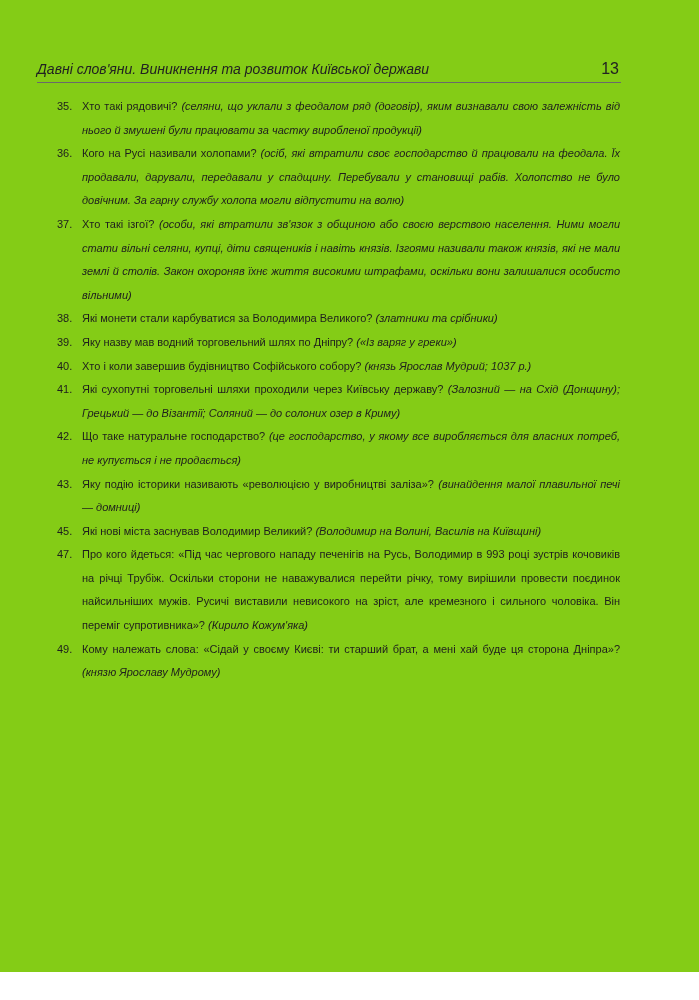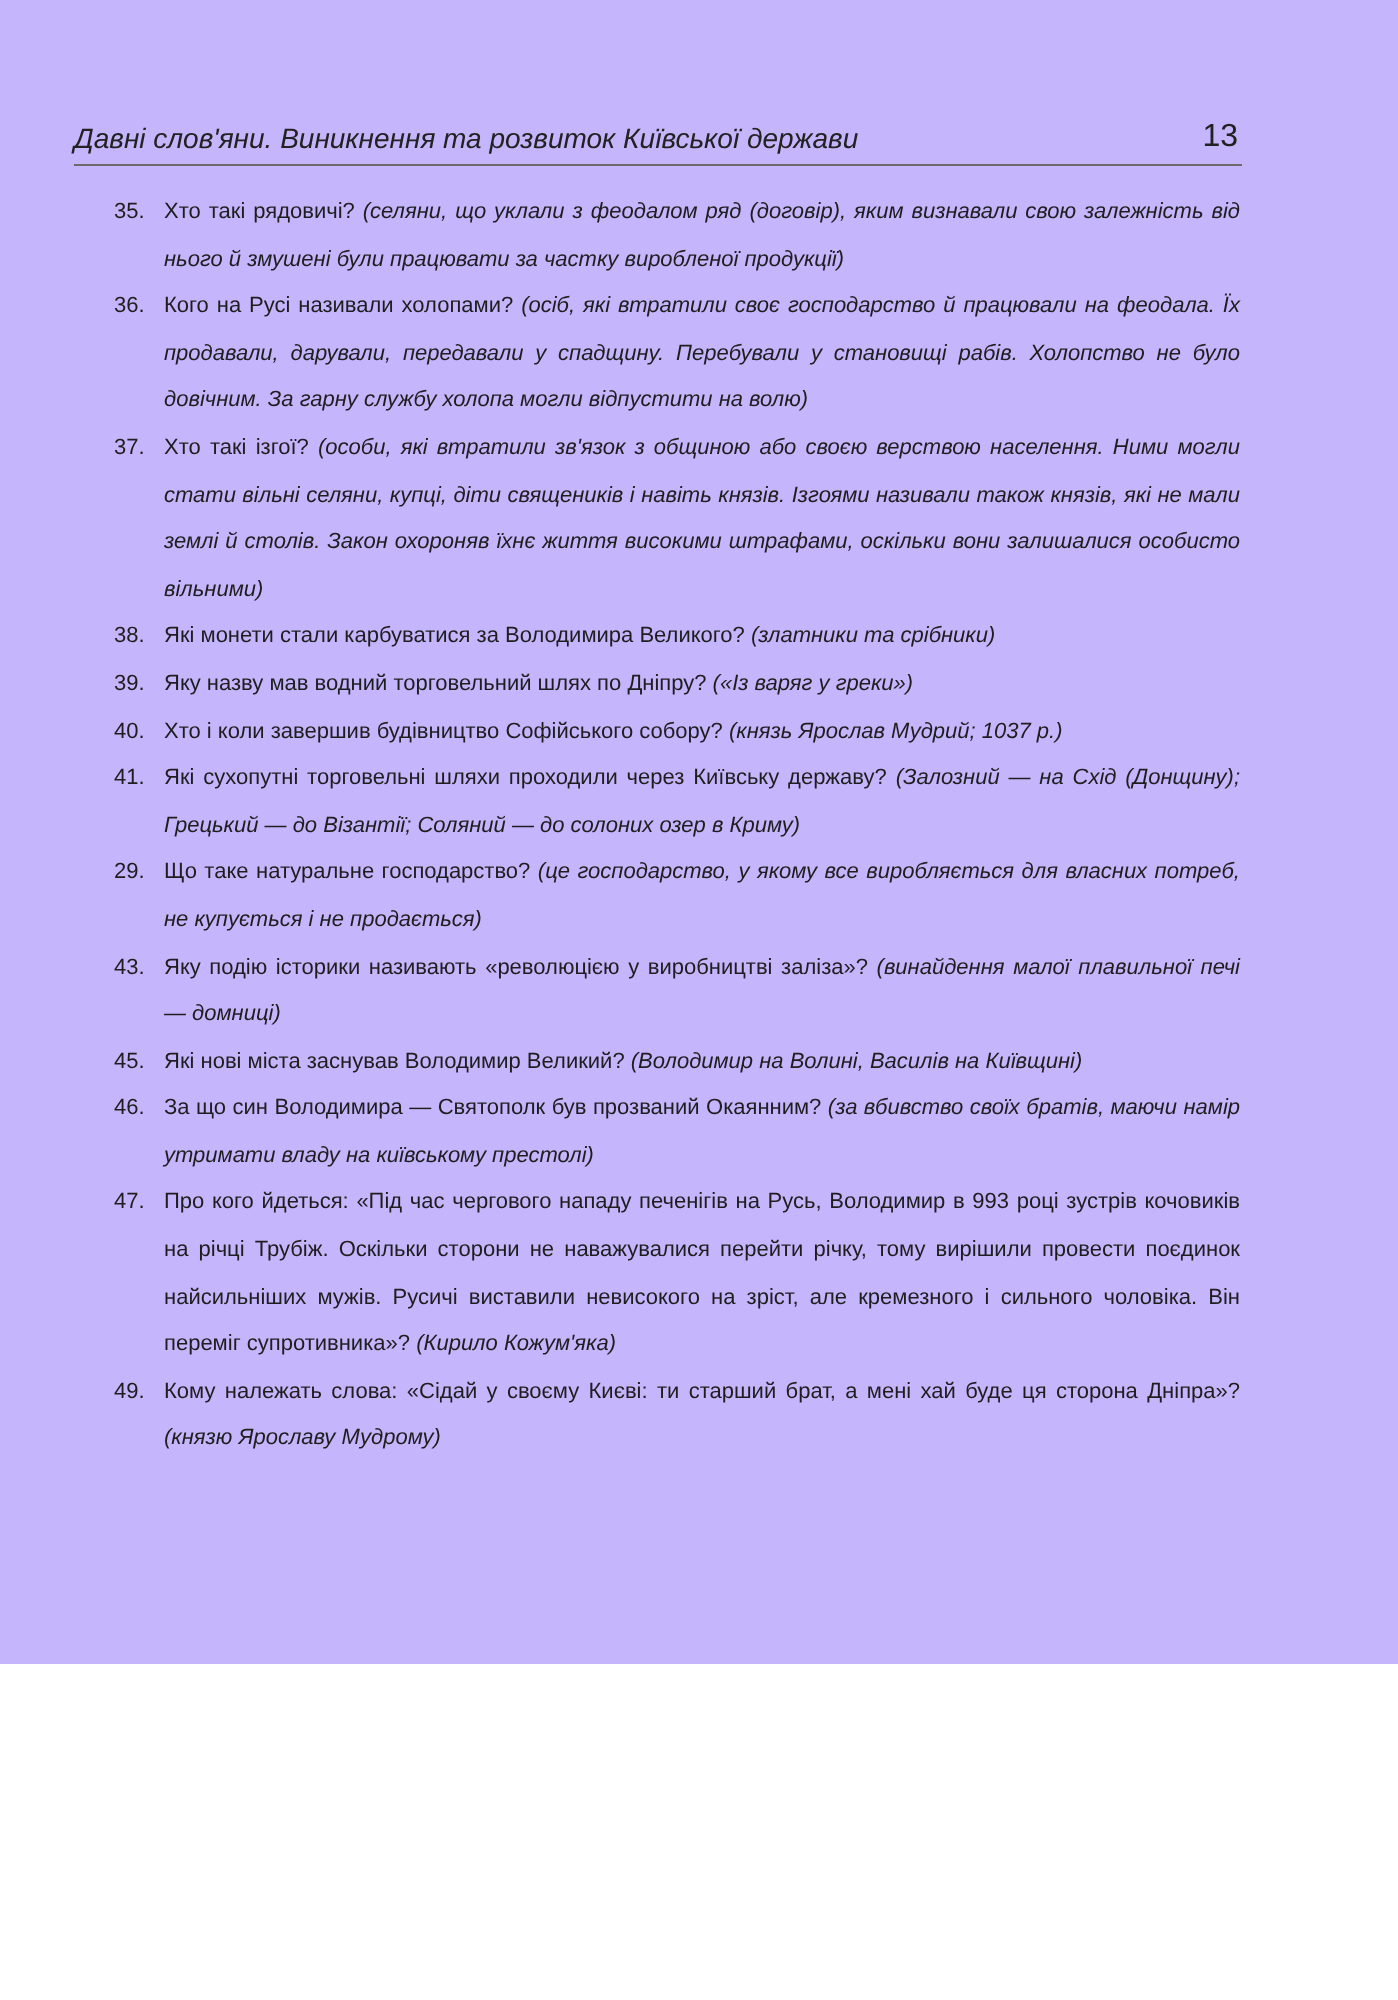--- a/index.html
+++ b/index.html
@@ -1,17 +1,17 @@
 <!DOCTYPE html>
 <html><head>
 <meta charset="utf-8">
 <style>
   html, body { margin: 0; padding: 0; background: #ffffff; }
   body { width: 699px; height: 1000px; position: relative; overflow: hidden; }
-  .page { position: absolute; left: 0; top: 0; width: 699px; height: 832px; background: #c4b5fd; }
+  .page { position: absolute; left: 0; top: 0; width: 699px; height: 972px; background: #84cc16; }
   .header {
     position: absolute; left: 37px; top: 58px; width: 584px; height: 24px;
     border-bottom: 1.5px solid #6a6a6a;
   }
   .header-title {
     position: absolute; left: 0; bottom: 5px;
     font-family: "Liberation Sans", sans-serif; font-style: italic;
     font-size: 14px; color: #222;
   }
   .page-number {
@@ -39,20 +39,19 @@
   </div>
 
   <ol class="qa-list">
     <li class="qa-item"><span class="qa-num">35.</span><span>Хто такі рядовичі?</span> <span class="qa-answer">(селяни, що уклали з феодалом ряд (договір), яким визнавали свою залежність від нього й змушені були працювати за частку виробленої продукції)</span></li>
     <li class="qa-item"><span class="qa-num">36.</span><span>Кого на Русі називали холопами?</span> <span class="qa-answer">(осіб, які втратили своє господарство й працювали на феодала. Їх продавали, дарували, передавали у спадщину. Перебували у становищі рабів. Холопство не було довічним. За гарну службу холопа могли відпустити на волю)</span></li>
     <li class="qa-item"><span class="qa-num">37.</span><span>Хто такі ізгої?</span> <span class="qa-answer">(особи, які втратили зв'язок з общиною або своєю верствою населення. Ними могли стати вільні селяни, купці, діти священиків і навіть князів. Ізгоями називали також князів, які не мали землі й столів. Закон охороняв їхнє життя високими штрафами, оскільки вони залишалися особисто вільними)</span></li>
     <li class="qa-item"><span class="qa-num">38.</span><span>Які монети стали карбуватися за Володимира Великого?</span> <span class="qa-answer">(златники та срібники)</span></li>
     <li class="qa-item"><span class="qa-num">39.</span><span>Яку назву мав водний торговельний шлях по Дніпру?</span> <span class="qa-answer">(«Із варяг у греки»)</span></li>
     <li class="qa-item"><span class="qa-num">40.</span><span>Хто і коли завершив будівництво Софійського собору?</span> <span class="qa-answer">(князь Ярослав Мудрий; 1037 р.)</span></li>
     <li class="qa-item"><span class="qa-num">41.</span><span>Які сухопутні торговельні шляхи проходили через Київську державу?</span> <span class="qa-answer">(Залозний — на Схід (Донщину); Грецький — до Візантії; Соляний — до солоних озер в Криму)</span></li>
-    <li class="qa-item"><span class="qa-num">29.</span><span>Що таке натуральне господарство?</span> <span class="qa-answer">(це господарство, у якому все виробляється для власних потреб, не купується і не продається)</span></li>
+    <li class="qa-item"><span class="qa-num">42.</span><span>Що таке натуральне господарство?</span> <span class="qa-answer">(це господарство, у якому все виробляється для власних потреб, не купується і не продається)</span></li>
     <li class="qa-item"><span class="qa-num">43.</span><span>Яку подію історики називають «революцією у виробництві заліза»?</span> <span class="qa-answer">(винайдення малої плавильної печі — домниці)</span></li>
     <li class="qa-item"><span class="qa-num">45.</span><span>Які нові міста заснував Володимир Великий?</span> <span class="qa-answer">(Володимир на Волині, Василів на Київщині)</span></li>
-    <li class="qa-item"><span class="qa-num">46.</span><span>За що син Володимира — Святополк був прозваний Окаянним?</span> <span class="qa-answer">(за вбивство своїх братів, маючи намір утримати владу на київському престолі)</span></li>
     <li class="qa-item"><span class="qa-num">47.</span><span>Про кого йдеться: «Під час чергового нападу печенігів на Русь, Володимир в 993 році зустрів кочовиків на річці Трубіж. Оскільки сторони не наважувалися перейти річку, тому вирішили провести поєдинок найсильніших мужів. Русичі виставили невисокого на зріст, але кремезного і сильного чоловіка. Він переміг супротивника»?</span> <span class="qa-answer">(Кирило Кожум'яка)</span></li>
     <li class="qa-item"><span class="qa-num">49.</span><span>Кому належать слова: «Сідай у своєму Києві: ти старший брат, а мені хай буде ця сторона Дніпра»?</span> <span class="qa-answer">(князю Ярославу Мудрому)</span></li>
   </ol>
 </div>
 
 </body></html>

